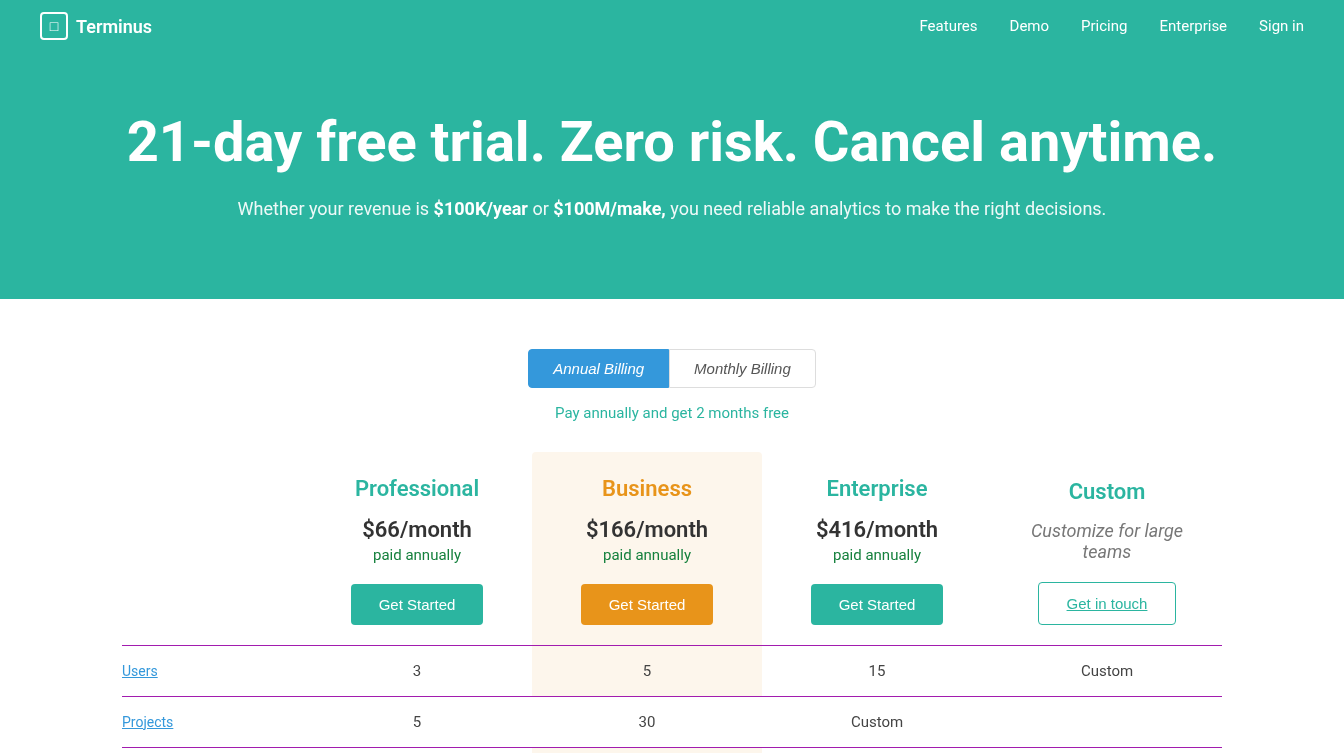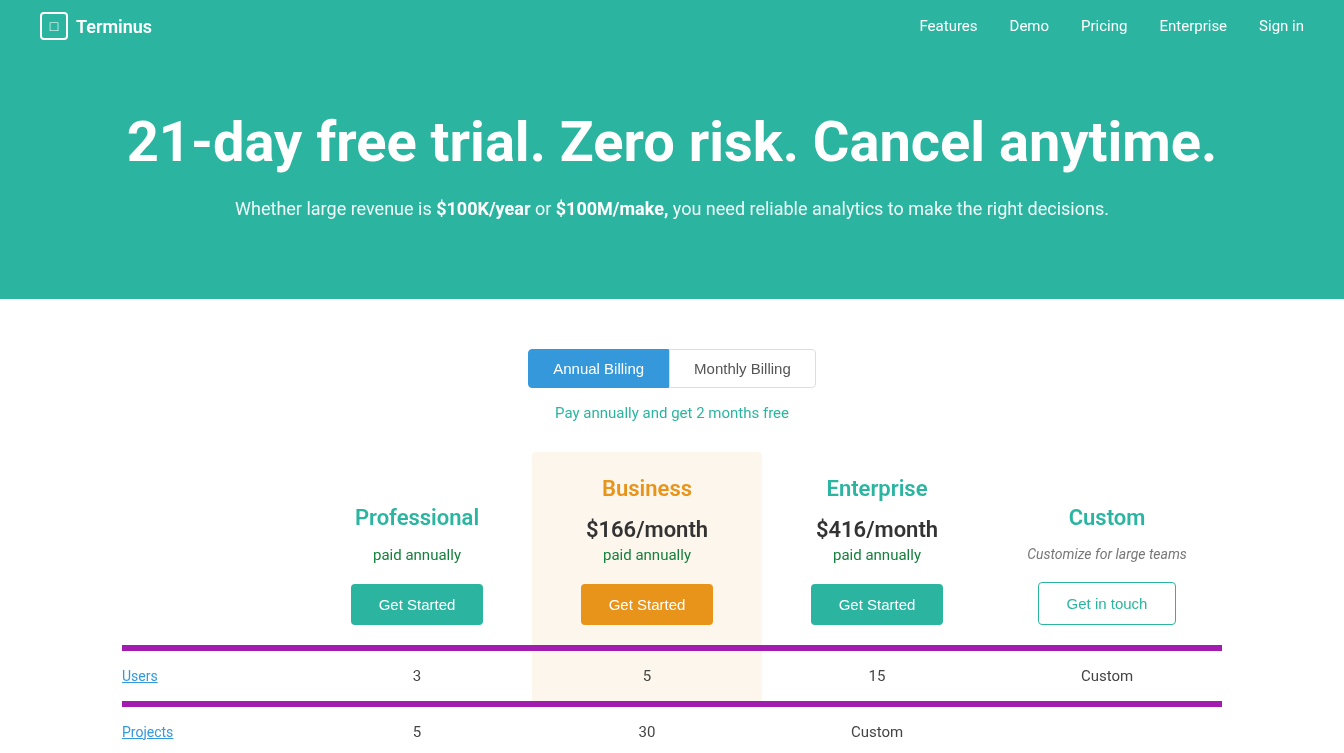--- a/index.html
+++ b/index.html
@@ -82,20 +82,21 @@
       gap: 0;
       margin-bottom: 16px;
     }
     .billing-btn {
       padding: 10px 24px;
       font-size: 15px;
       cursor: pointer;
       border: 1px solid #ddd;
       background: #fff;
       color: #555;
+      font-style: italic;
     }
     .billing-btn.active {
       background: #3498db;
       color: #fff;
       border-color: #3498db;
     }
     .billing-btn:first-child {
       border-radius: 4px 0 0 4px;
     }
     .billing-btn:last-child {
@@ -147,21 +148,21 @@
       font-weight: 600;
       color: #333;
       margin-bottom: 4px;
     }
     .plan-period {
       font-size: 15px;
       color: #15803d;
       margin-bottom: 20px;
     }
     .plan-tagline {
-      font-size: 14px;
+      font-size: 18px;
       color: #777;
       font-style: italic;
       margin-bottom: 20px;
     }
 
     .btn-started {
       display: inline-block;
       padding: 12px 28px;
       border-radius: 4px;
       font-size: 15px;
@@ -178,31 +179,32 @@
     .btn-touch {
       display: inline-block;
       padding: 12px 28px;
       border-radius: 4px;
       font-size: 15px;
       font-weight: 500;
       cursor: pointer;
       border: 1px solid #2bb5a0;
       color: #2bb5a0;
       background: #fff;
+      text-decoration: underline;
     }
 
     
     .features-table {
       max-width: 1100px;
       margin: 0 auto;
     }
     .feature-row {
       display: grid;
       grid-template-columns: 180px 1fr 1fr 1fr 1fr;
-      border-top: 6px solid #a21caf;
+      border-top: 1px solid #a21caf;
       align-items: center;
     }
     .feature-label {
       padding: 16px 0;
       font-size: 14px;
       color: #3498db;
       text-decoration: underline;
       cursor: pointer;
     }
     .feature-val {
@@ -228,40 +230,41 @@
     <a href="#">Demo</a>
     <a href="#">Pricing</a>
     <a href="#">Enterprise</a>
     <a href="#">Sign in</a>
   </nav>
 </header>
 
 <section class="hero">
   <h1>21-day free trial. Zero risk. Cancel anytime.</h1>
   <p>
-    <span>Whether large revenue is </span><strong>$100K/year</strong><span> or </span><strong>$100M/make,</strong><span> you need reliable analytics to make the right decisions.</span>
+    <span>Whether your revenue is </span><strong>$100K/year</strong><span> or </span><strong>$100M/make,</strong><span> you need reliable analytics to make the right decisions.</span>
   </p>
 </section>
 
 <section class="pricing-section">
 
   <div class="billing-toggle">
     <button class="billing-btn active">Annual Billing</button>
     <button class="billing-btn">Monthly Billing</button>
   </div>
 
   <p class="annual-note">Pay annually and get 2 months free</p>
 
   <div class="pricing-table">
     <div class="plans-row">
 
       <div></div>
 
       <div class="plan-col">
         <div class="plan-name professional">Professional</div>
+        <div class="plan-price">$66/month</div>
         <div class="plan-period">paid annually</div>
         <button class="btn-started">Get Started</button>
       </div>
 
       <div class="plan-col business">
         <div class="plan-name business">Business</div>
         <div class="plan-price">$166/month</div>
         <div class="plan-period">paid annually</div>
         <button class="btn-started business">Get Started</button>
       </div>

